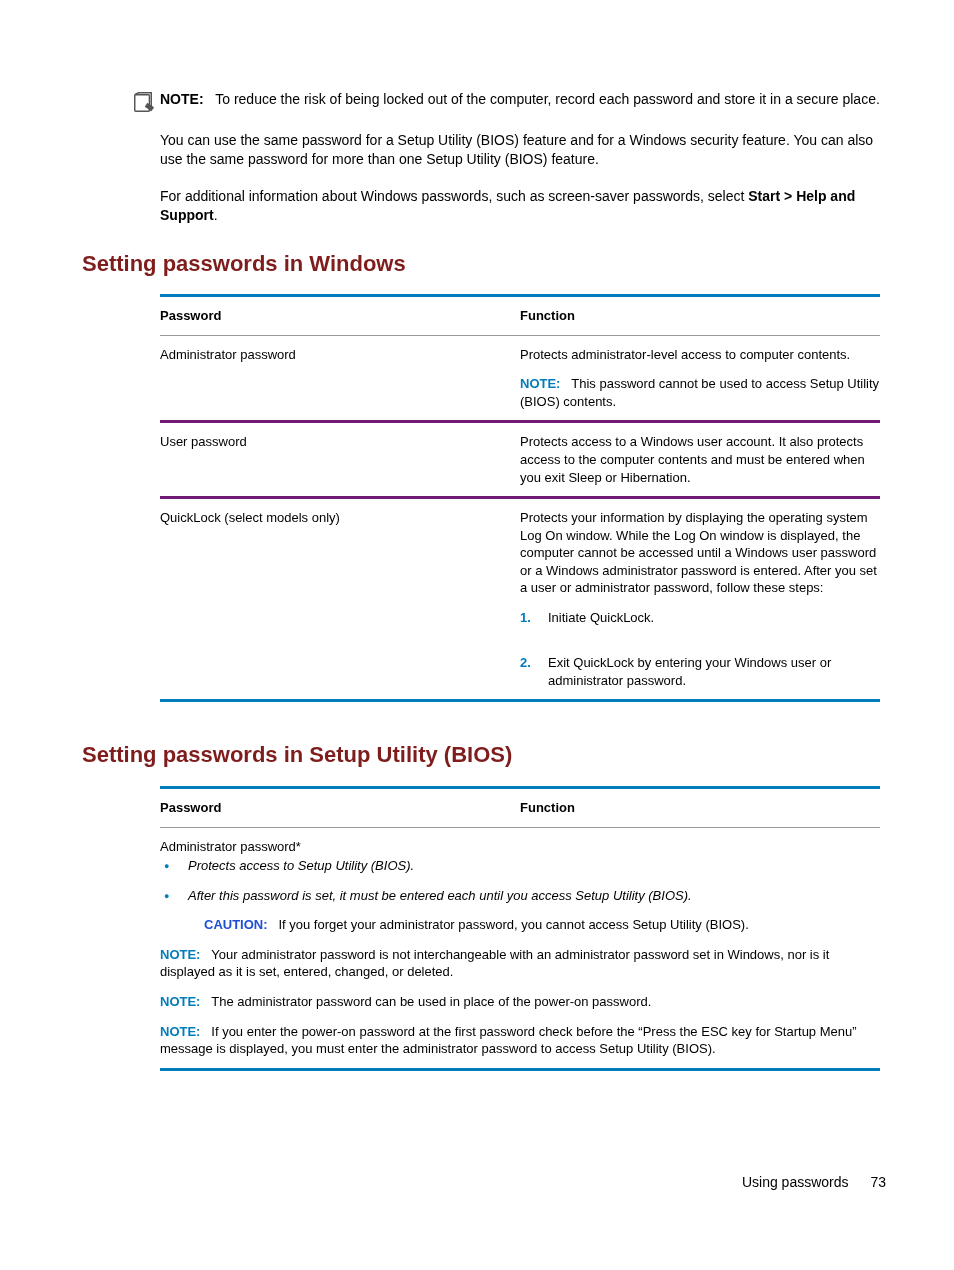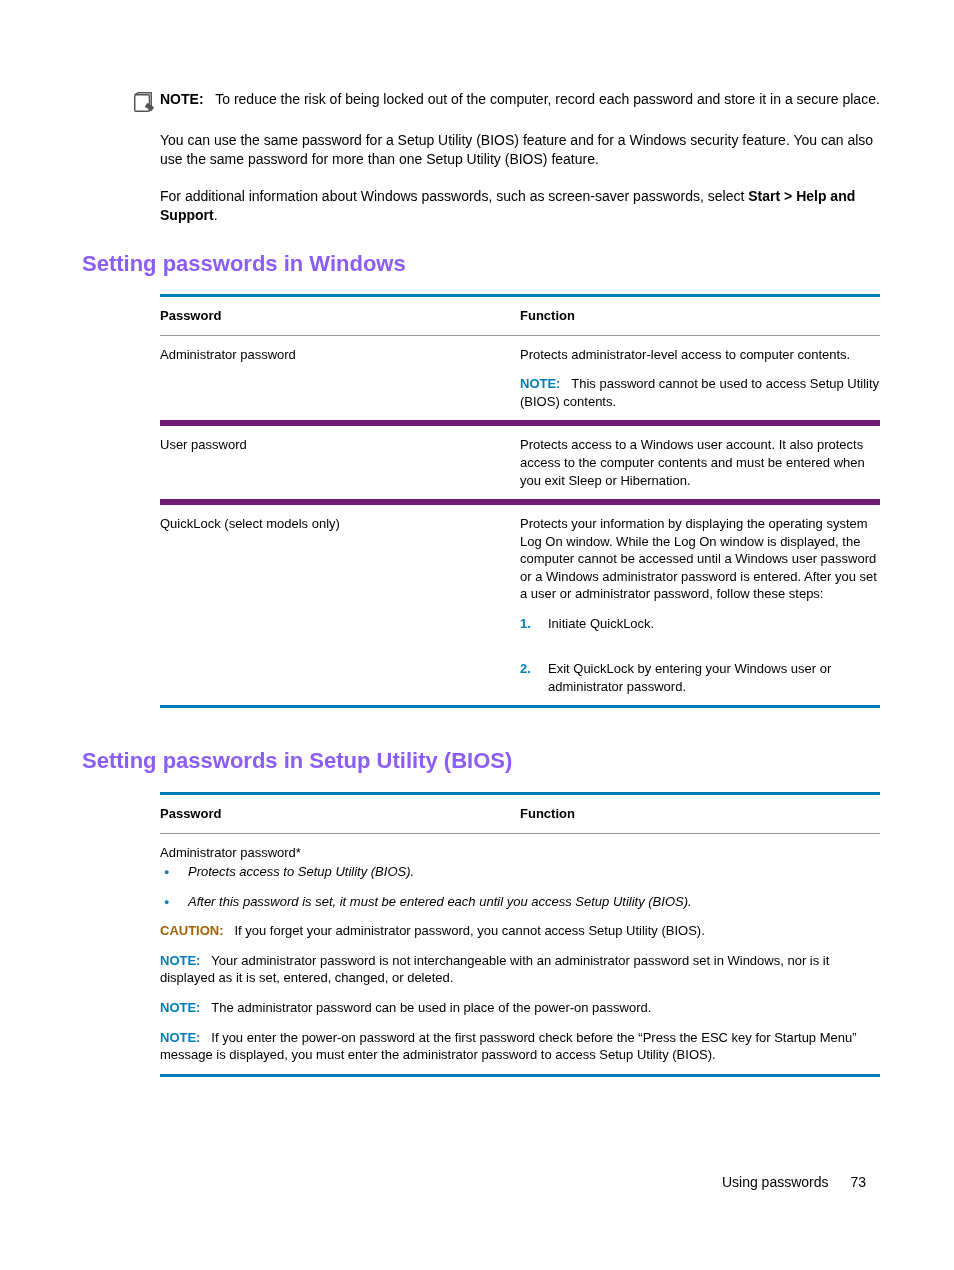--- a/index.html
+++ b/index.html
@@ -29,21 +29,21 @@
     }
     .note-text p { margin: 0; text-align: center; }
     .note-label { font-weight: bold; color: #000; }
     .para {
       margin-left: 78px;
       margin-bottom: 18px;
     }
     .para.last { margin-bottom: 24px; }
     .bold-inline { font-weight: bold; }
     h2.section-heading {
-      color: #8b5cf6;
+      color: #7f1d1d;
       font-size: 22px;
       font-weight: bold;
       margin-bottom: 16px;
       margin-top: 10px;
     }
     h2.section-heading.second { margin-top: 18px; }
 
     .ptable {
       margin-left: 78px;
       border-top: 3px solid #007dba;
@@ -54,33 +54,33 @@
     }
     .ptable .thead {
       display: flex;
       border-bottom: 1px solid #999;
       font-weight: bold;
       padding: 10px 0;
     }
     .ptable .trow {
       display: flex;
       padding: 10px 0;
-      border-top: 6px solid #701a75;
+      border-top: 3px solid #701a75;
     }
     .ptable .trow:first-of-type { border-top: none; }
     .ptable .col1 {
       width: 360px;
       flex-shrink: 0;
       padding-right: 10px;
     }
     .ptable .col2 { flex: 1; }
 
     .inner-note { margin-top: 12px; }
     .inner-note .prefix-note { color: #007dba; font-weight: bold; }
-    .inner-note .prefix-caution { color: #a16207; font-weight: bold; }
+    .inner-note .prefix-caution { color: #1d4ed8; font-weight: bold; margin-left: 44px; }
 
     .ol { list-style: none; counter-reset: step; margin-top: 12px; }
     .ol li {
       counter-increment: step;
       position: relative;
       padding-left: 28px;
       margin-bottom: 28px;
     }
     .ol li::before {
       content: counter(step) ".";
@@ -104,21 +104,21 @@
       left: 4px;
       color: #007dba;
       font-size: 9px;
       top: 3px;
     }
     .ul li:last-child { margin-bottom: 0; }
 
     .footer {
       position: absolute;
       bottom: 78px;
-      right: 88px;
+      right: 68px;
       font-size: 14px;
     }
     .footer .pagenum { margin-left: 18px; }
   </style>
 </head>
 <body>
 
 <div class="note-block">
   <span class="note-icon">
     <svg viewBox="0 0 24 24" fill="none" stroke="#555" stroke-width="1.6">

